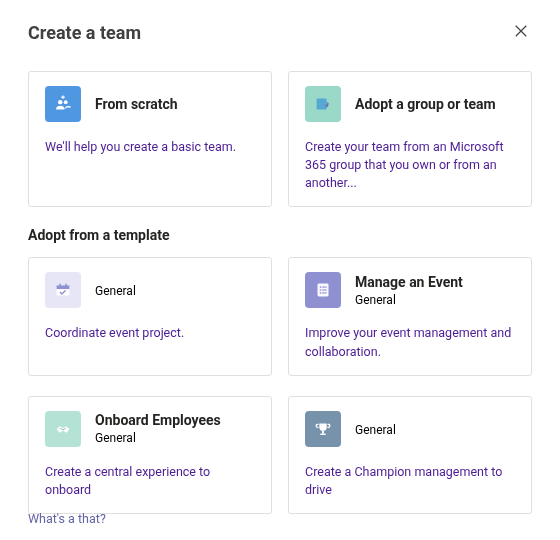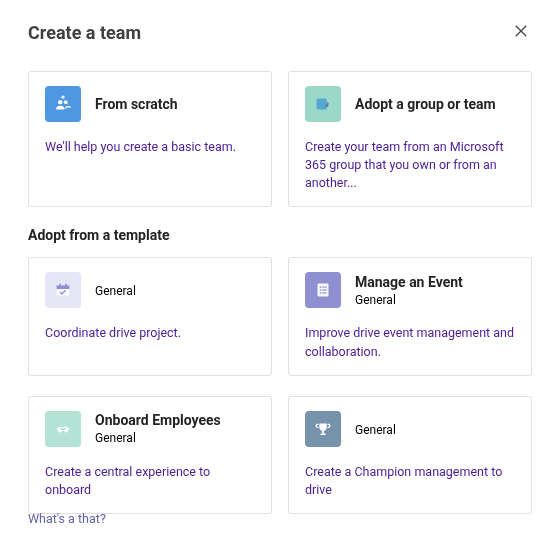--- a/index.html
+++ b/index.html
@@ -170,42 +170,42 @@
             <rect x="5" y="7" width="14" height="4" fill="#8f90d1"></rect>
             <rect x="8" y="5" width="1.6" height="3" rx=".8" fill="#8f90d1"></rect>
             <rect x="14.4" y="5" width="1.6" height="3" rx=".8" fill="#8f90d1"></rect>
             <path d="M9 14.5l1.8 1.8 3.6-3.6" stroke="#8f90d1" stroke-width="1.5" fill="none" stroke-linecap="round"></path>
           </svg>
         </div>
         <div>
           <div class="card-sub">General</div>
         </div>
       </div>
-      <div class="card-desc">Coordinate drive project.</div>
+      <div class="card-desc">Coordinate event project.</div>
     </div>
 
     <div class="card">
       <div class="card-head">
         <div class="icon-sq bg-purp">
           <svg viewBox="0 0 24 24">
             <rect x="6" y="5" width="12" height="14" rx="1.5" fill="#fff" opacity=".95"></rect>
             <rect x="8.5" y="8" width="1.6" height="1.6" fill="#8f90d1"></rect>
             <rect x="11" y="8.2" width="5" height="1.2" fill="#8f90d1"></rect>
             <rect x="8.5" y="11.2" width="1.6" height="1.6" fill="#8f90d1"></rect>
             <rect x="11" y="11.4" width="5" height="1.2" fill="#8f90d1"></rect>
             <rect x="8.5" y="14.4" width="1.6" height="1.6" fill="#8f90d1"></rect>
             <rect x="11" y="14.6" width="5" height="1.2" fill="#8f90d1"></rect>
           </svg>
         </div>
         <div>
           <div class="card-title">Manage an Event</div>
           <div class="card-sub">General</div>
         </div>
       </div>
-      <div class="card-desc">Improve drive event management and collaboration.</div>
+      <div class="card-desc">Improve your event management and collaboration.</div>
     </div>
 
   </div>
 
   <div class="card-row">
 
     <div class="card">
       <div class="card-head">
         <div class="icon-sq bg-mint">
           <svg viewBox="0 0 24 24">

